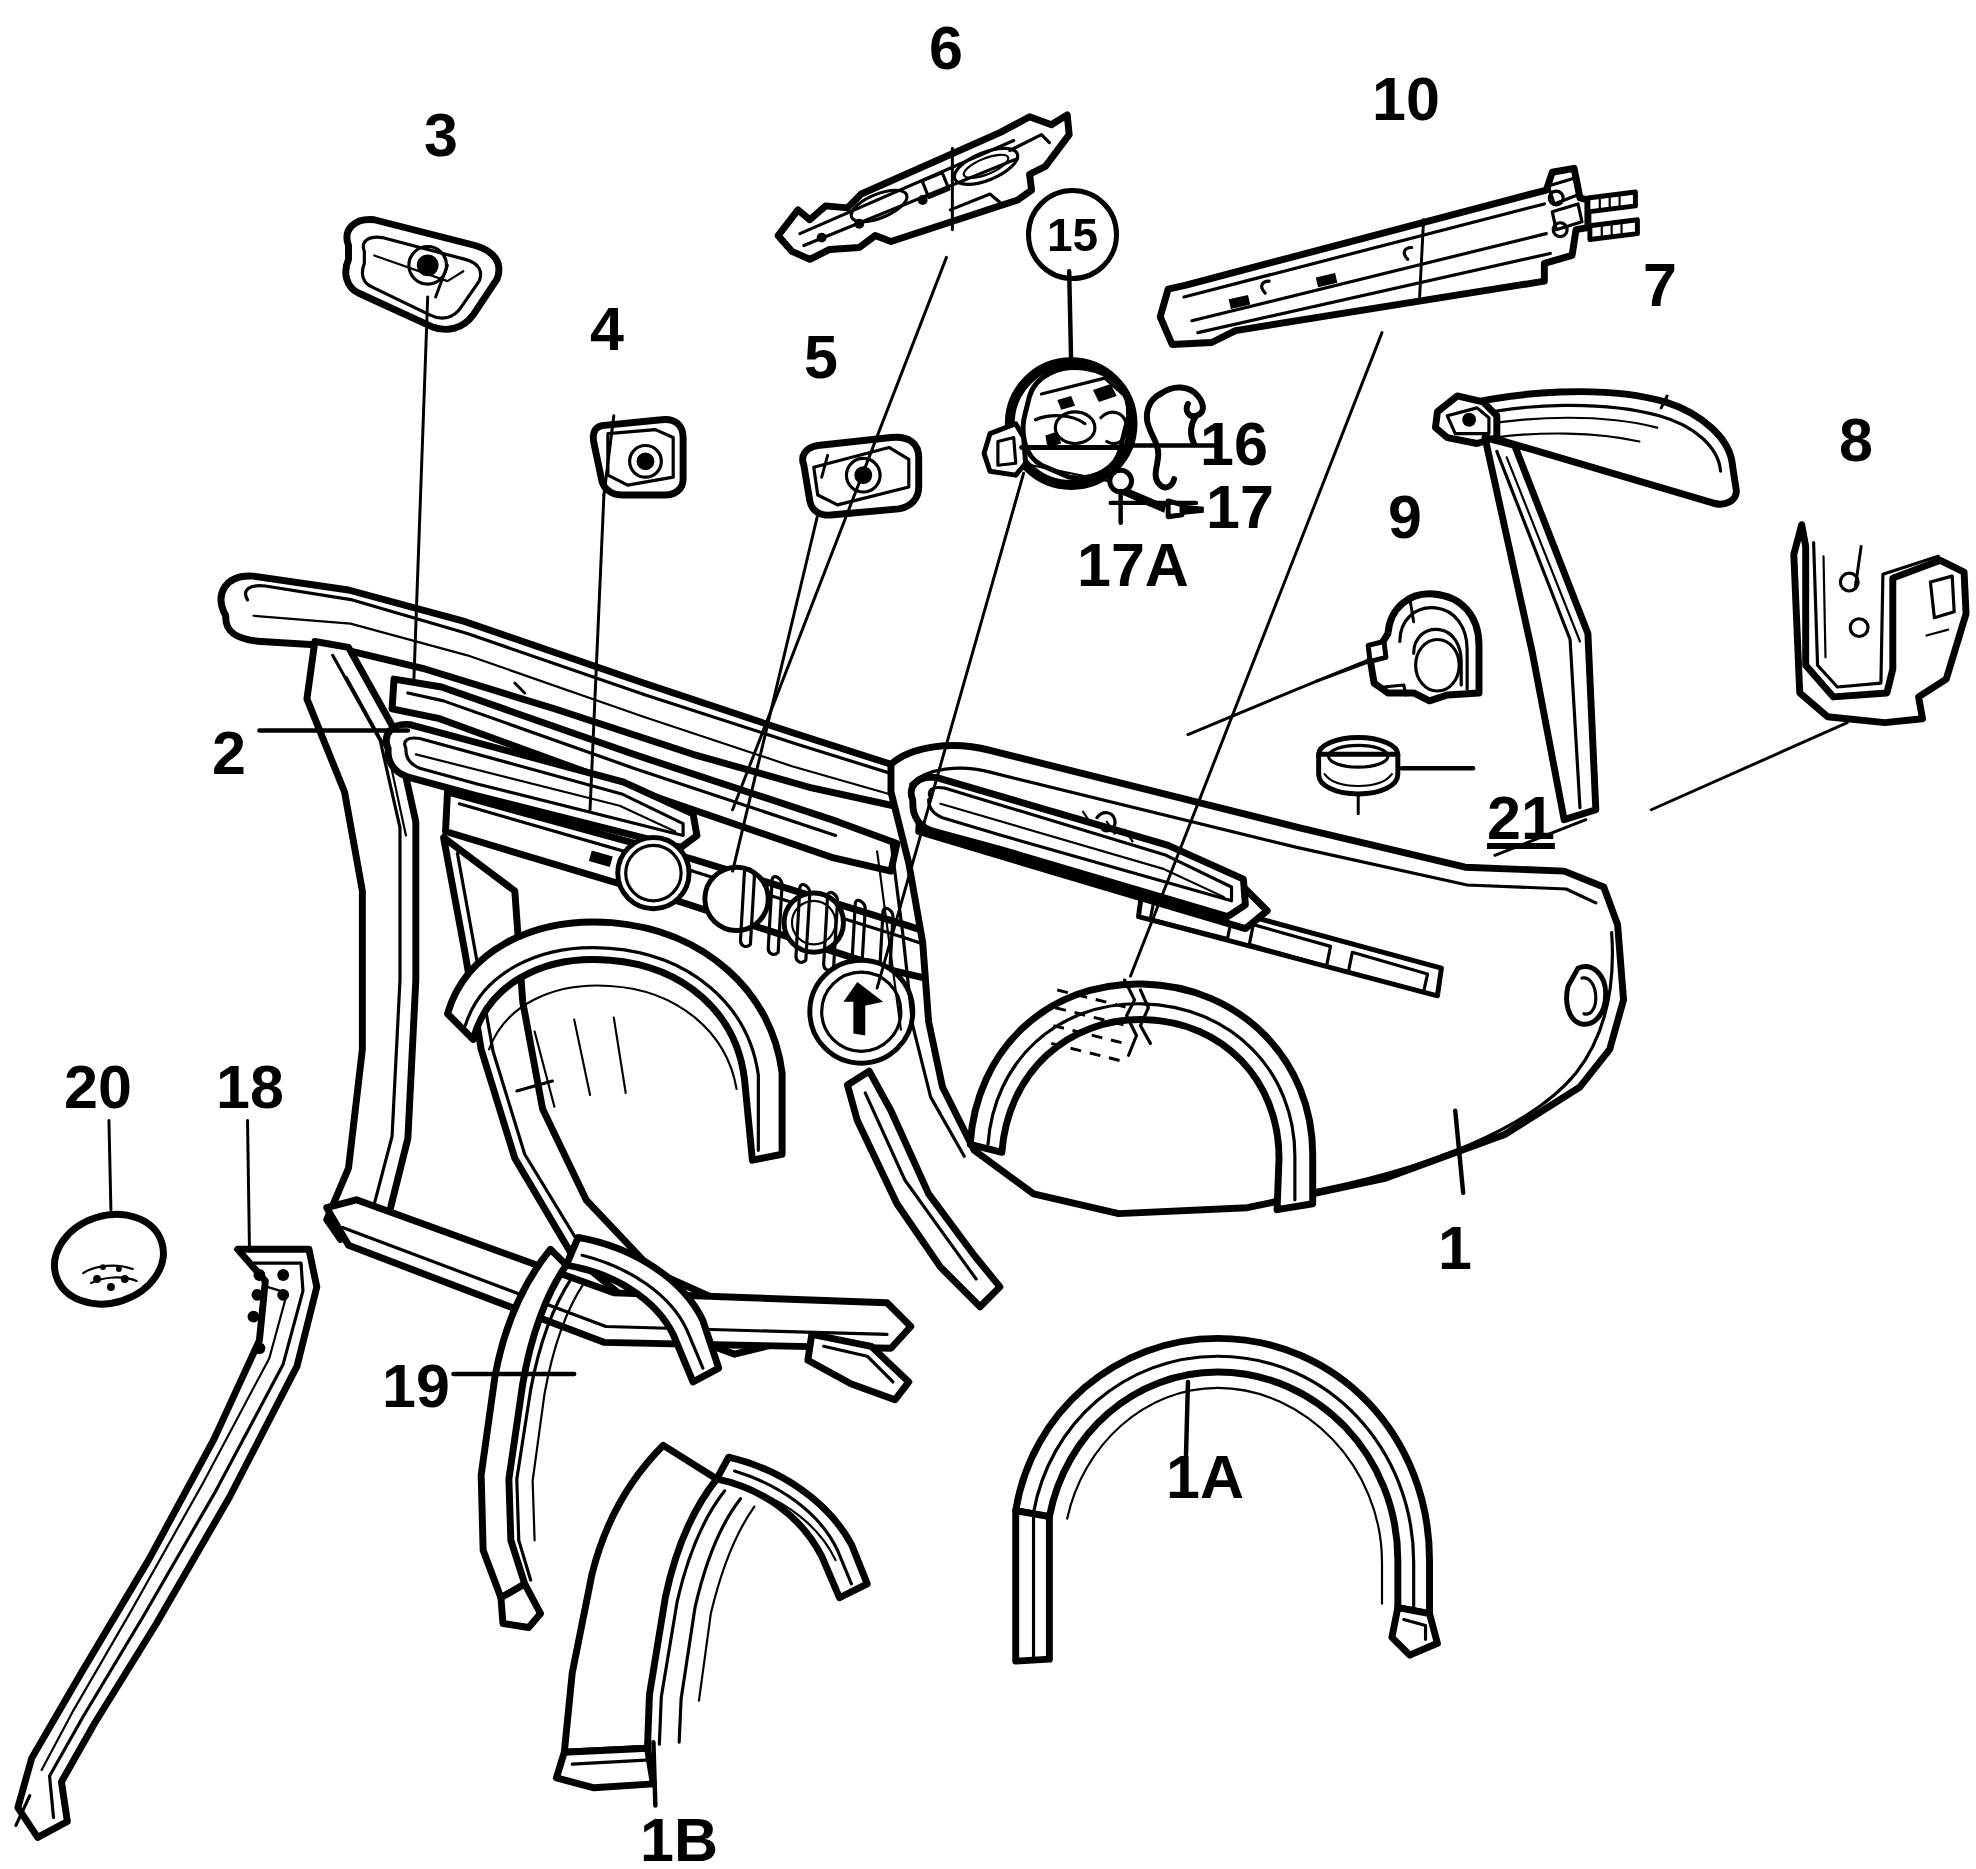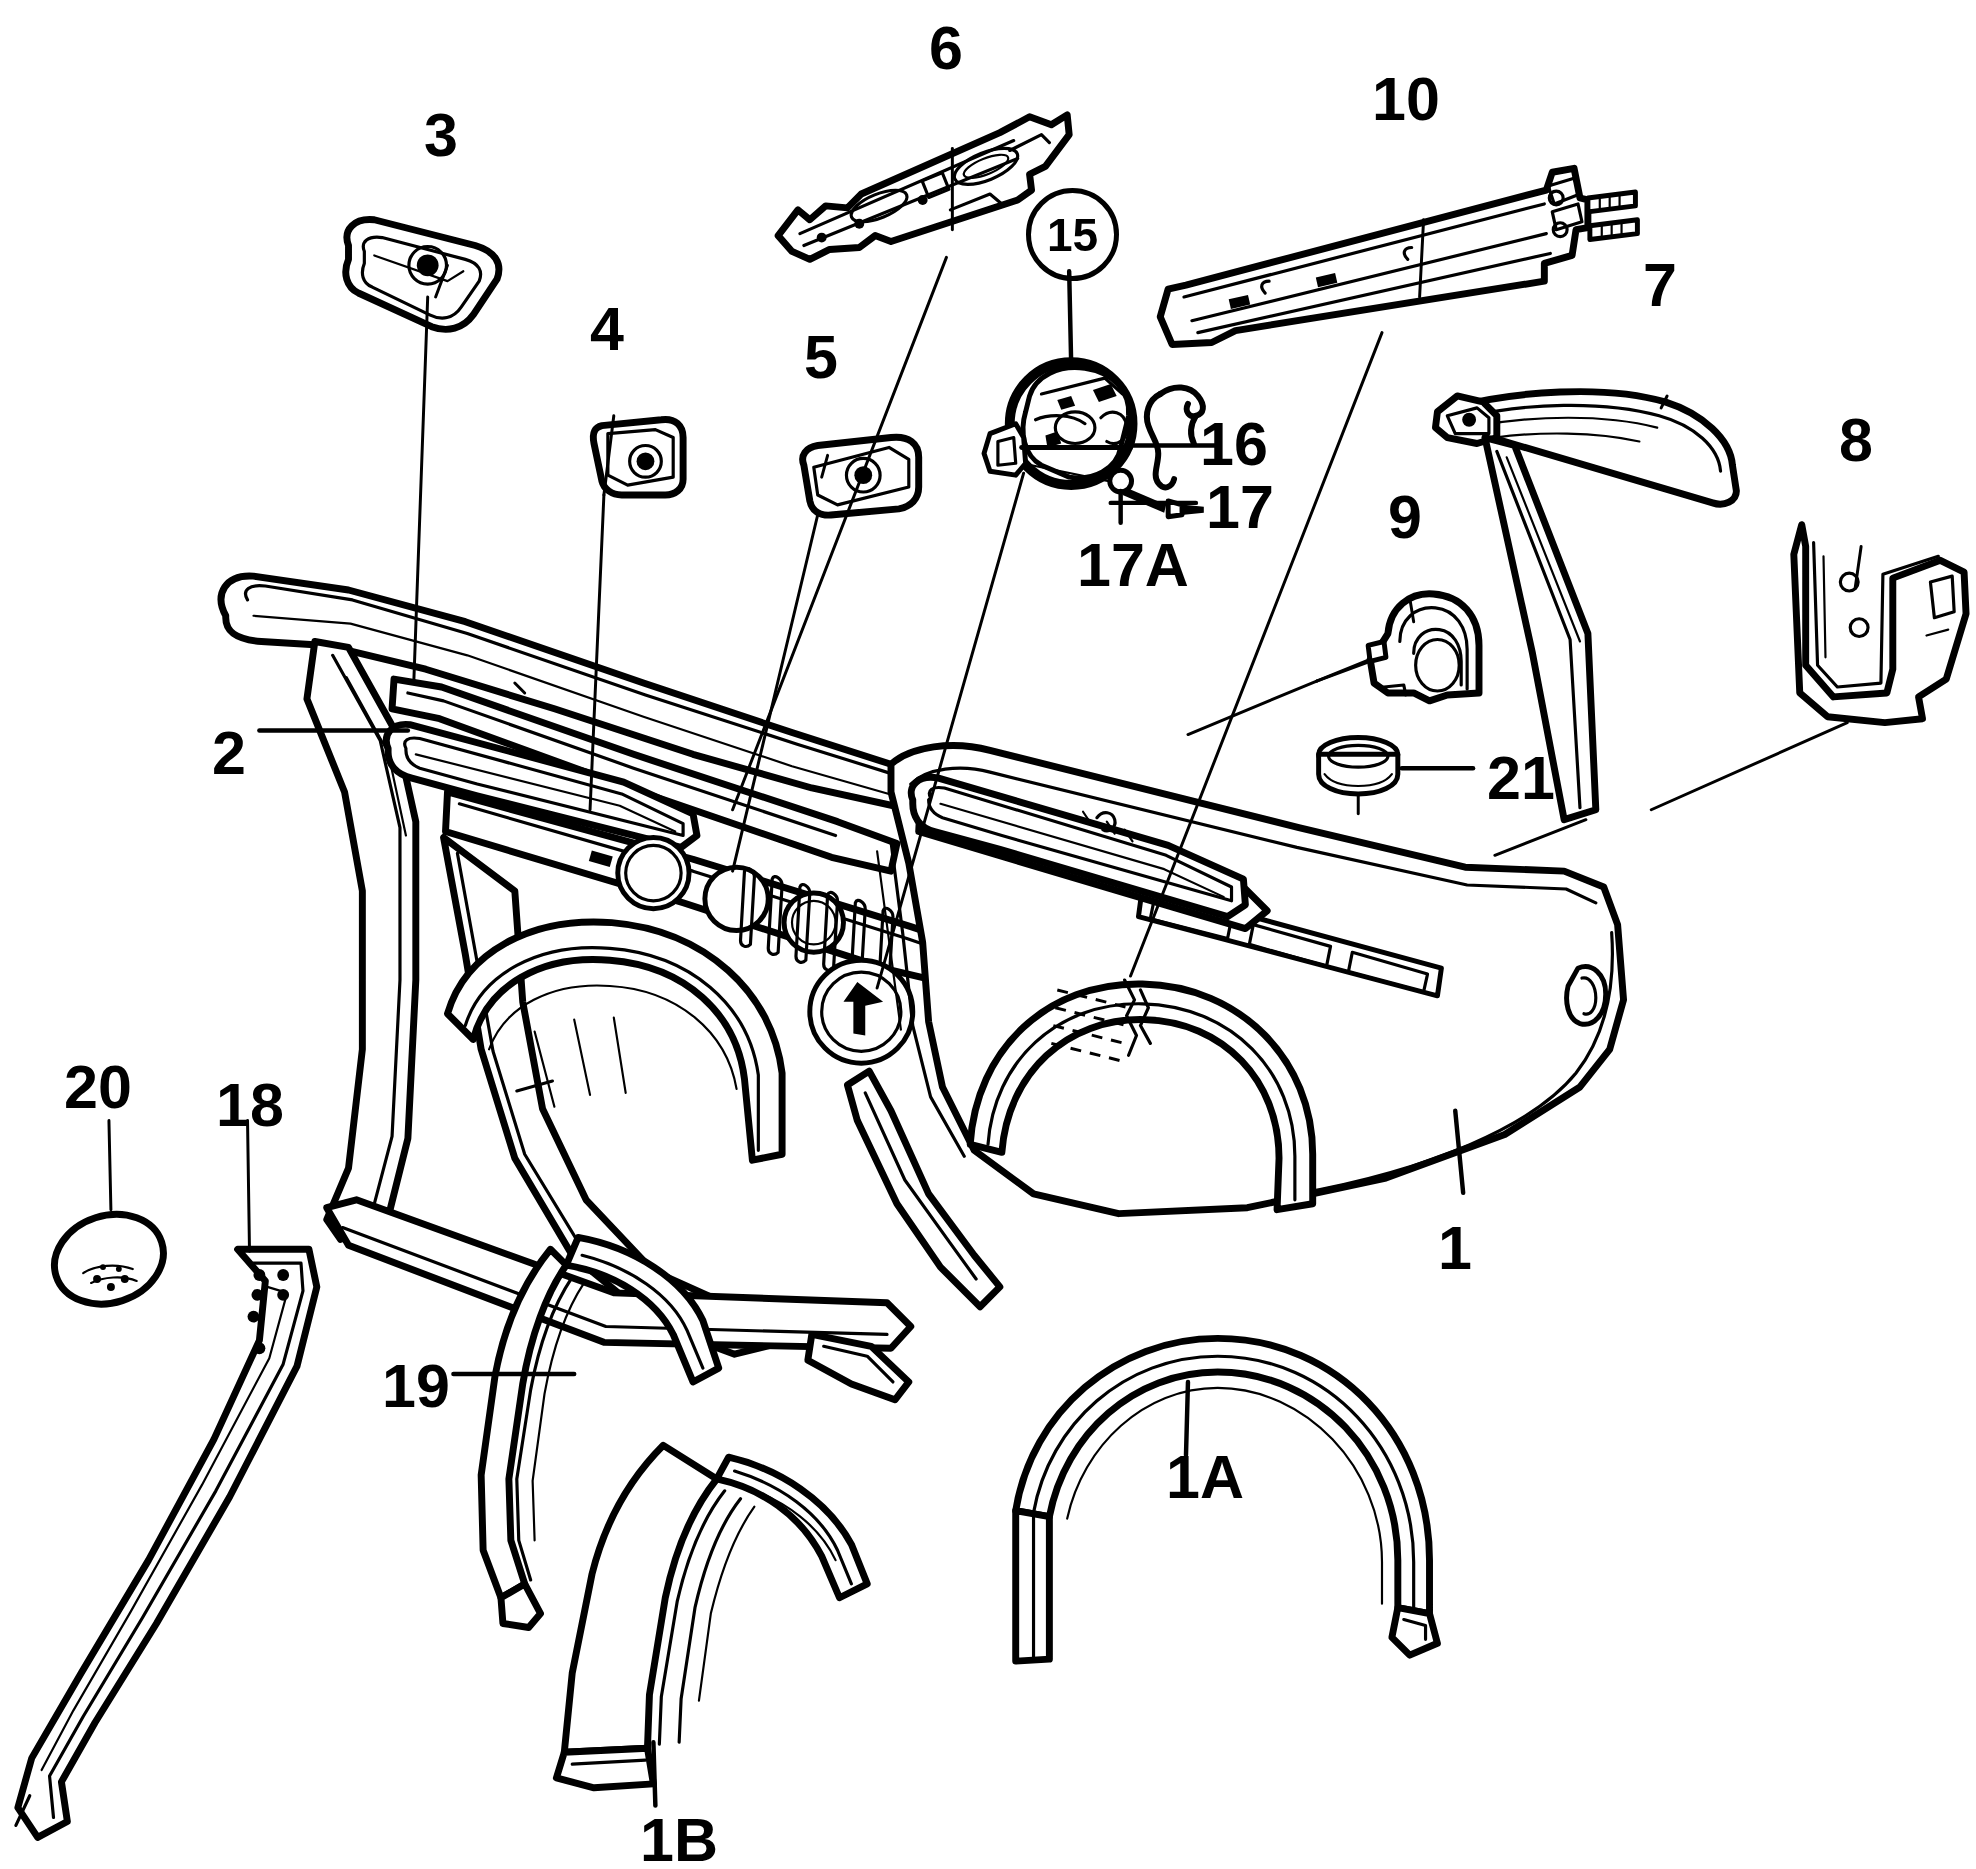--- a/index.html
+++ b/index.html
@@ -462,20 +462,20 @@
   <div class="callout num" style="left:804px; top:327px;">5</div>
   <div class="callout num" style="left:929px; top:18px;">6</div>
   <div class="callout num" style="left:1643px; top:255px;">7</div>
   <div class="callout num" style="left:1839px; top:410px;">8</div>
   <div class="callout num" style="left:1388px; top:487px;">9</div>
   <div class="callout num" style="left:1372px; top:69px;">10</div>
   <div class="callout circled" style="left:1026px; top:188px;">15</div>
   <div class="callout num" style="left:1200px; top:414px;text-align:center;">16</div>
   <div class="callout num" style="left:1206px; top:477px;">17</div>
   <div class="callout num" style="left:1077px; top:535px;text-align:center;">17A</div>
-  <div class="callout num" style="left:216px; top:1057px;margin-top:18px;">18</div>
+  <div class="callout num" style="left:216px; top:1057px;">18</div>
   <div class="callout num" style="left:382px; top:1356px;">19</div>
   <div class="callout num" style="left:64px; top:1057px;">20</div>
-  <div class="callout num" style="left:1487px; top:748px;">21</div>
+  <div class="callout num" style="left:1487px; top:788px;text-decoration:underline;">21</div>
 
 
 </div>
 
 
 </body></html>

